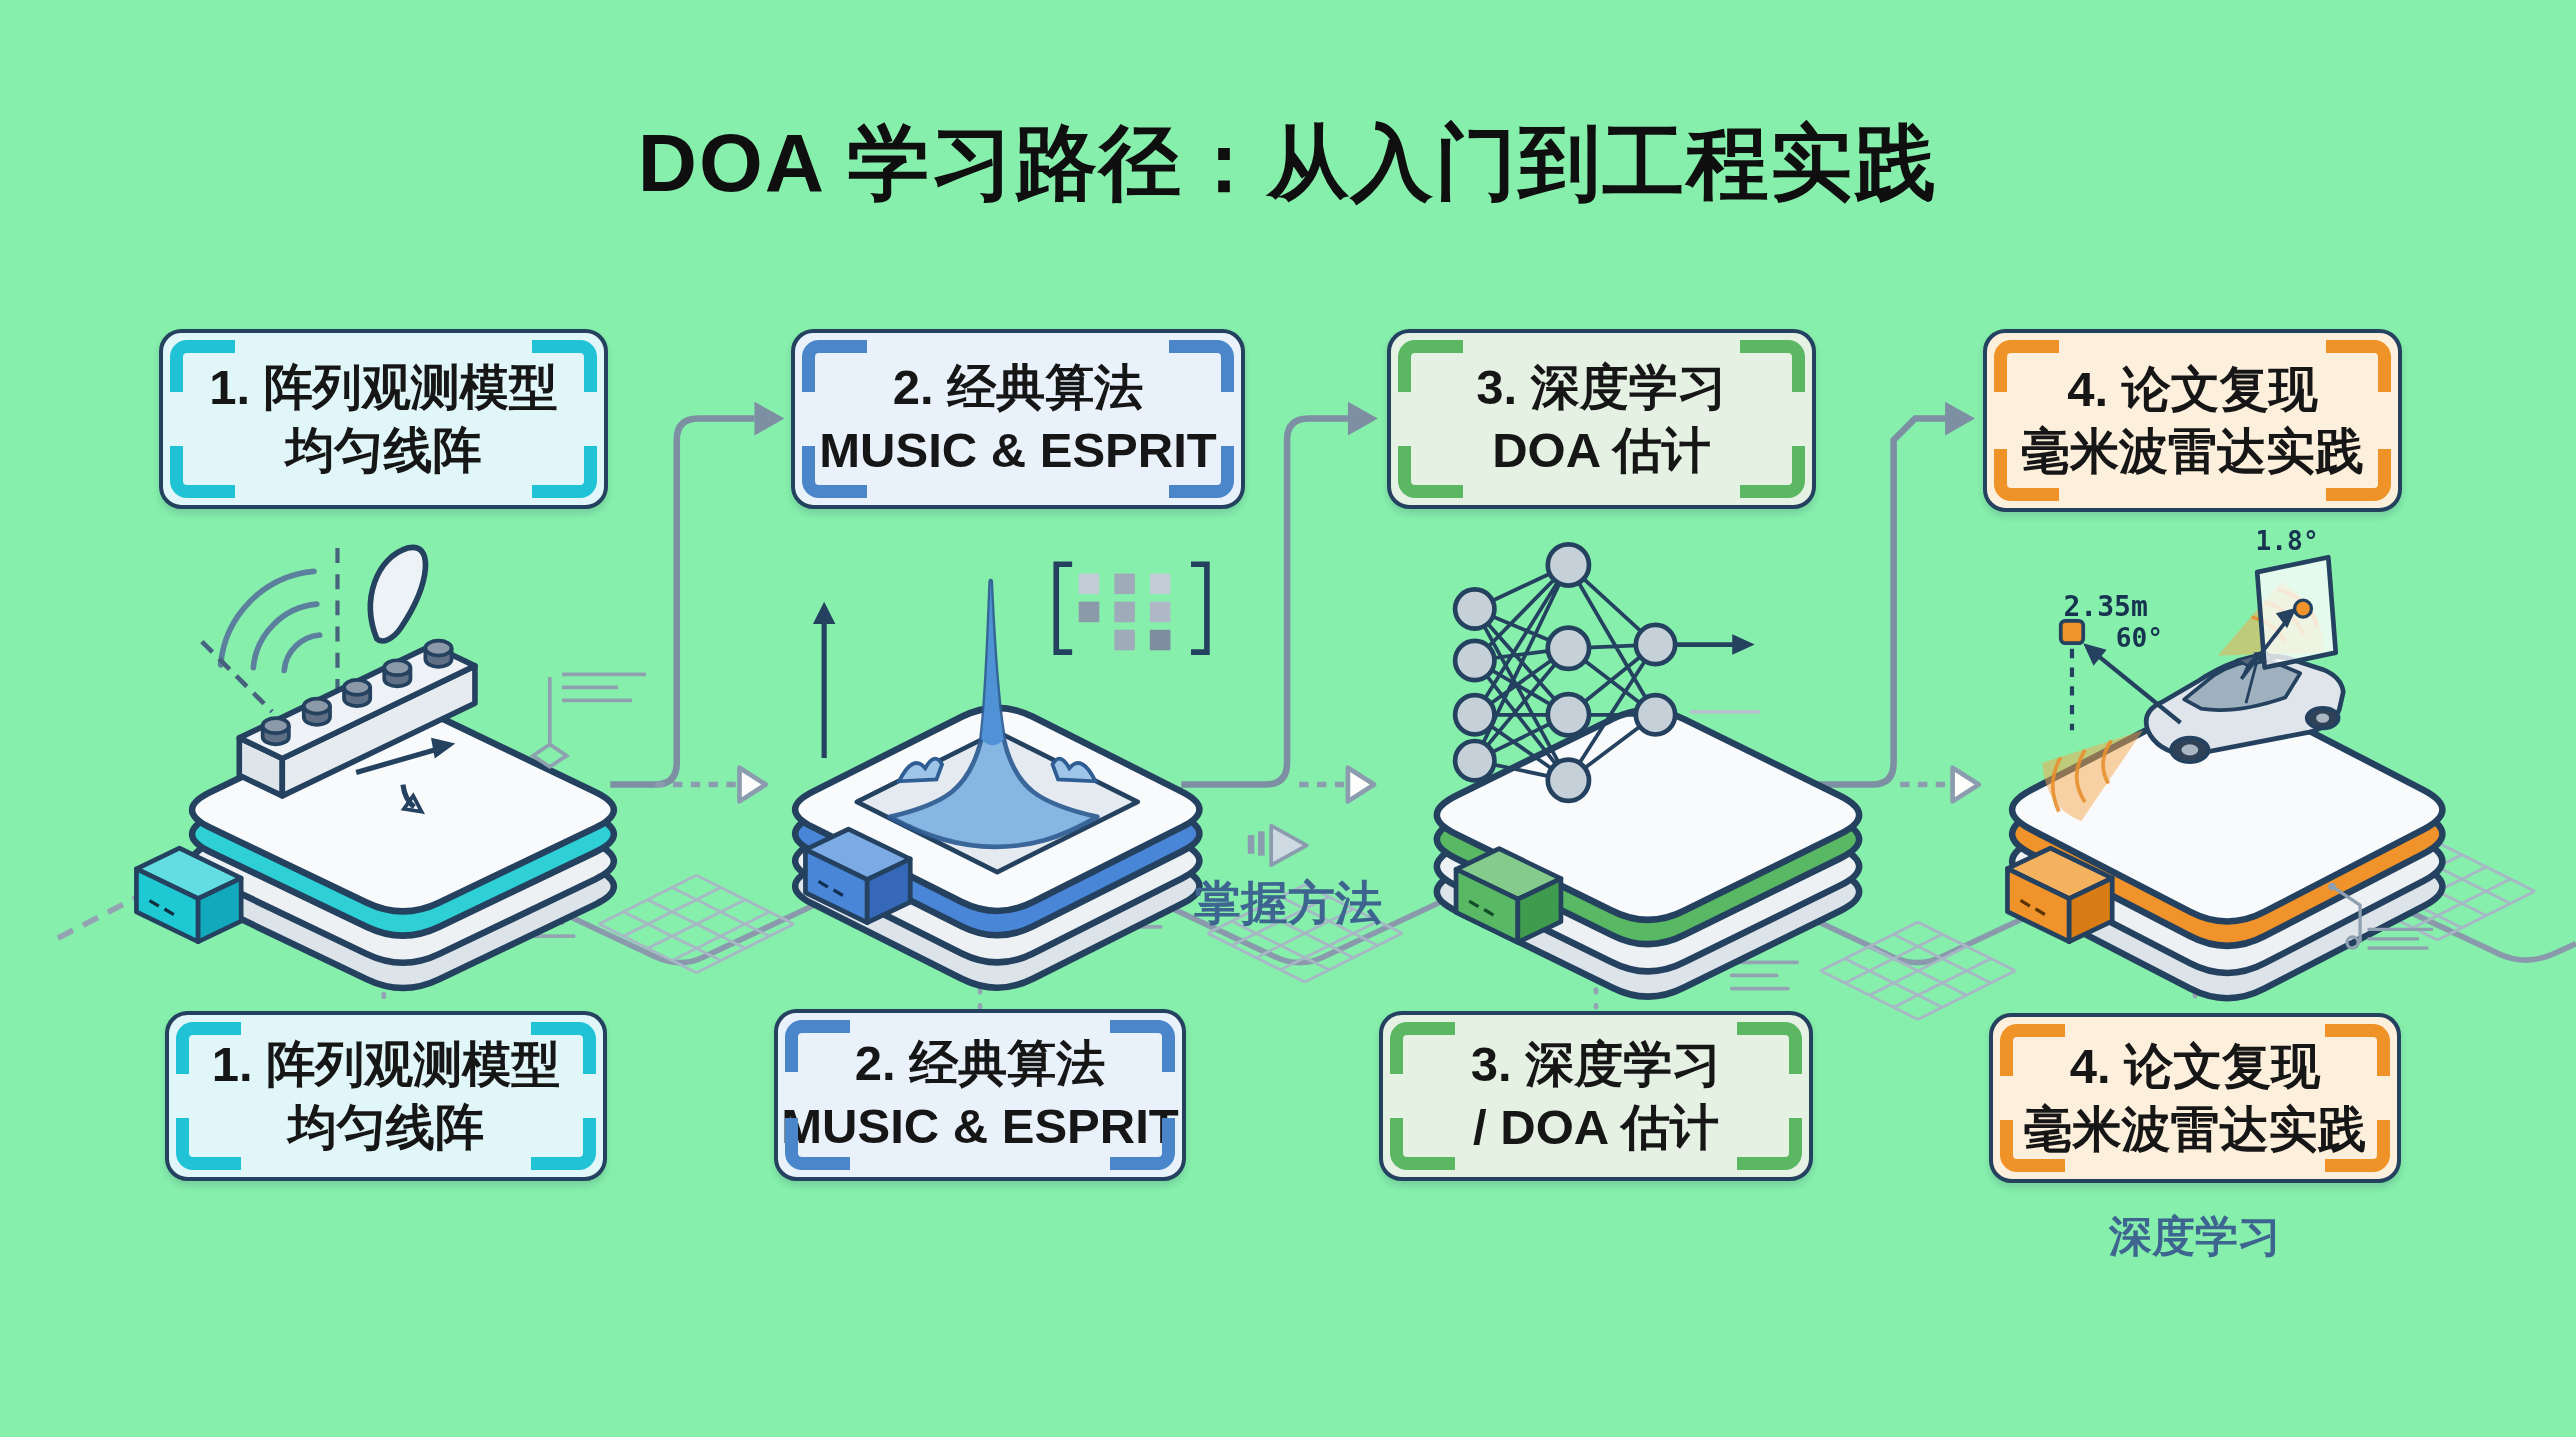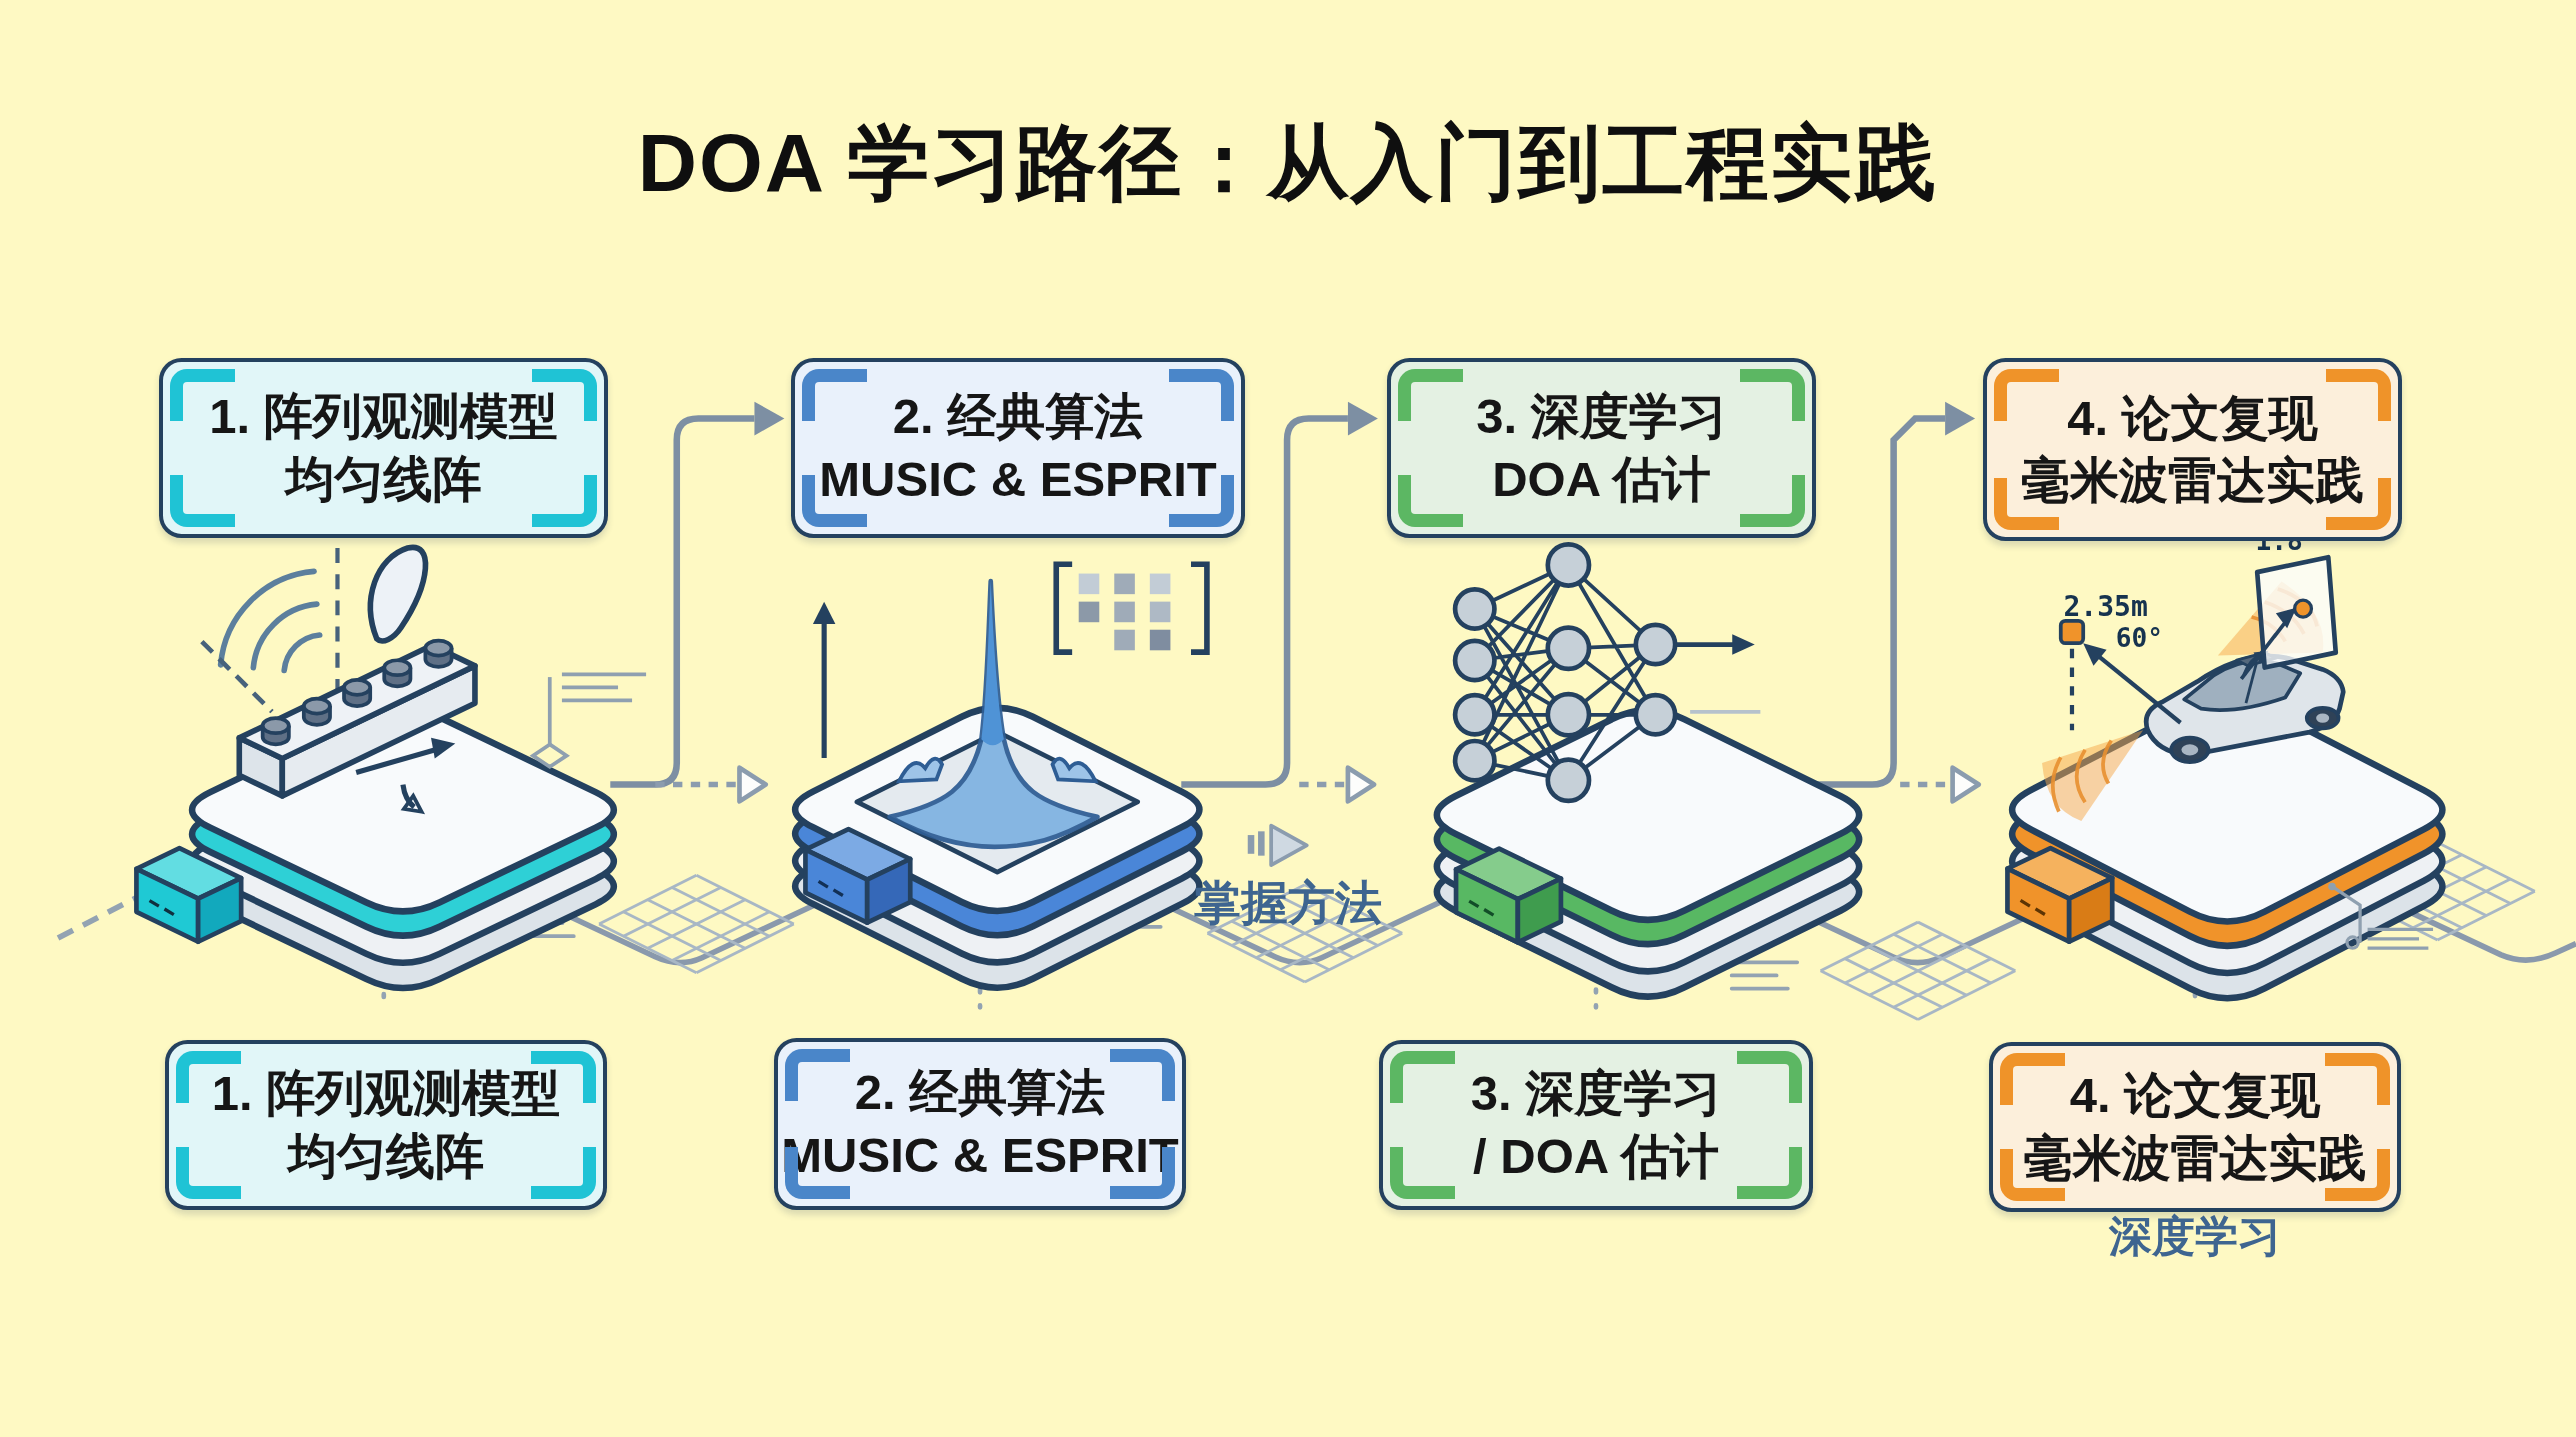--- a/index.html
+++ b/index.html
@@ -1,22 +1,22 @@
 <!DOCTYPE html>
 <html style="font-size:15px"><head>
 <meta charset="utf-8">
 <style>
   html,body{margin:0;padding:0;background:#ffffff;}
-  .canvas{position:relative;width:2576px;height:1438px;background:#fef9c3;overflow:hidden;
+  .canvas{position:relative;width:2576px;height:1438px;background:#86efac;overflow:hidden;
           font-family:"Liberation Sans","DejaVu Sans",sans-serif;}
   .title{position:absolute;top:109px;left:0;width:100%;text-align:center;
          font-size:82px;font-weight:800;color:#0f0f0f;letter-spacing:1.9px;z-index:4;}
   .stepbox{position:absolute;border:4.7px solid #24415f;border-radius:22.5px;box-sizing:border-box;
            display:flex;flex-direction:column;justify-content:center;align-items:center;gap:7.5px;
-           z-index:3;box-shadow:0 4.7px 6.6px rgba(40,60,90,.16);margin-top:29px;}
+           z-index:3;box-shadow:0 4.7px 6.6px rgba(40,60,90,.16);}
   .stepbox .l1,.stepbox .l2{font-weight:800;color:#161616;line-height:1.12;font-size:49px;white-space:nowrap;}
   .corner{position:absolute;width:52px;height:39px;border:0 solid transparent;border-style:solid;}
   .tl{left:6.6px;top:6.6px;border-top-width:13px;border-left-width:13px;border-top-left-radius:17px;}
   .tr{right:6.6px;top:6.6px;border-top-width:13px;border-right-width:13px;border-top-right-radius:17px;}
   .bl{left:6.6px;bottom:6.6px;border-bottom-width:13px;border-left-width:13px;border-bottom-left-radius:17px;}
   .br{right:6.6px;bottom:6.6px;border-bottom-width:13px;border-right-width:13px;border-bottom-right-radius:17px;}
   .acc1 .corner{border-color:#1fc3d5;} .acc2 .corner{border-color:#4a86c9;}
   .acc3 .corner{border-color:#5cb763;} .acc4 .corner{border-color:#ef9329;}
   .caption{position:absolute;font-size:43px;font-weight:700;color:#3e6590;text-align:center;z-index:3;}
   .midlabel{position:absolute;font-size:47px;font-weight:700;color:#3e6590;text-align:center;z-index:3;}

